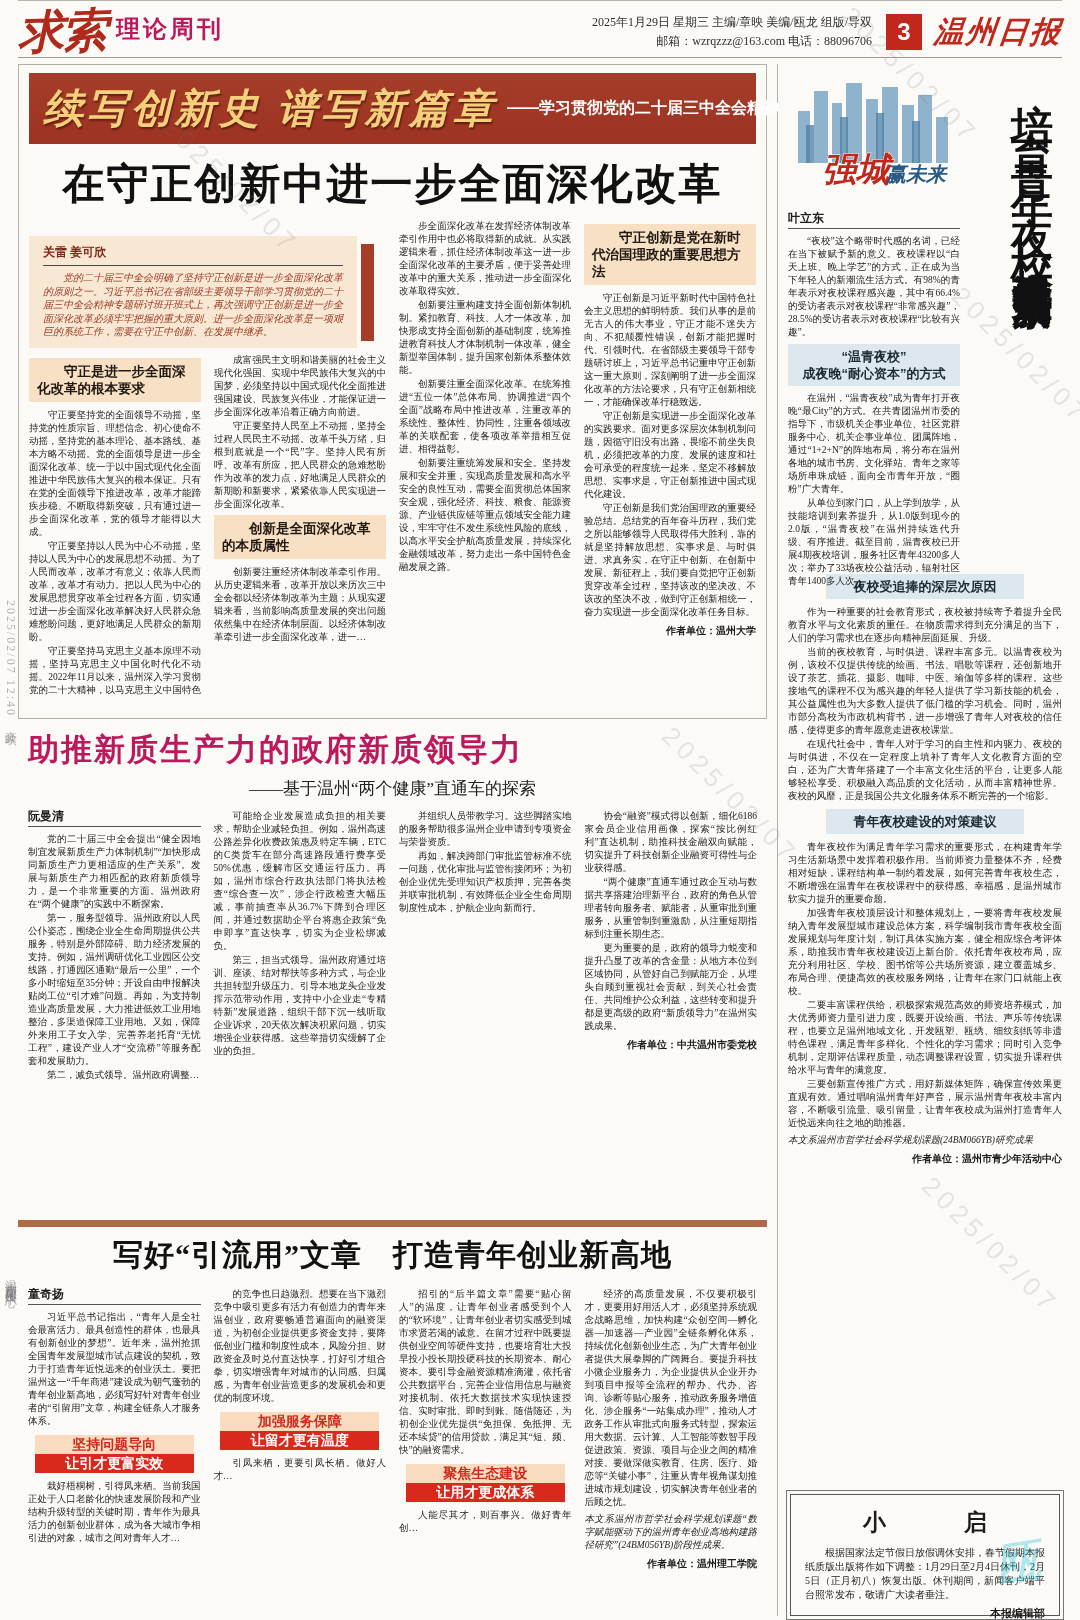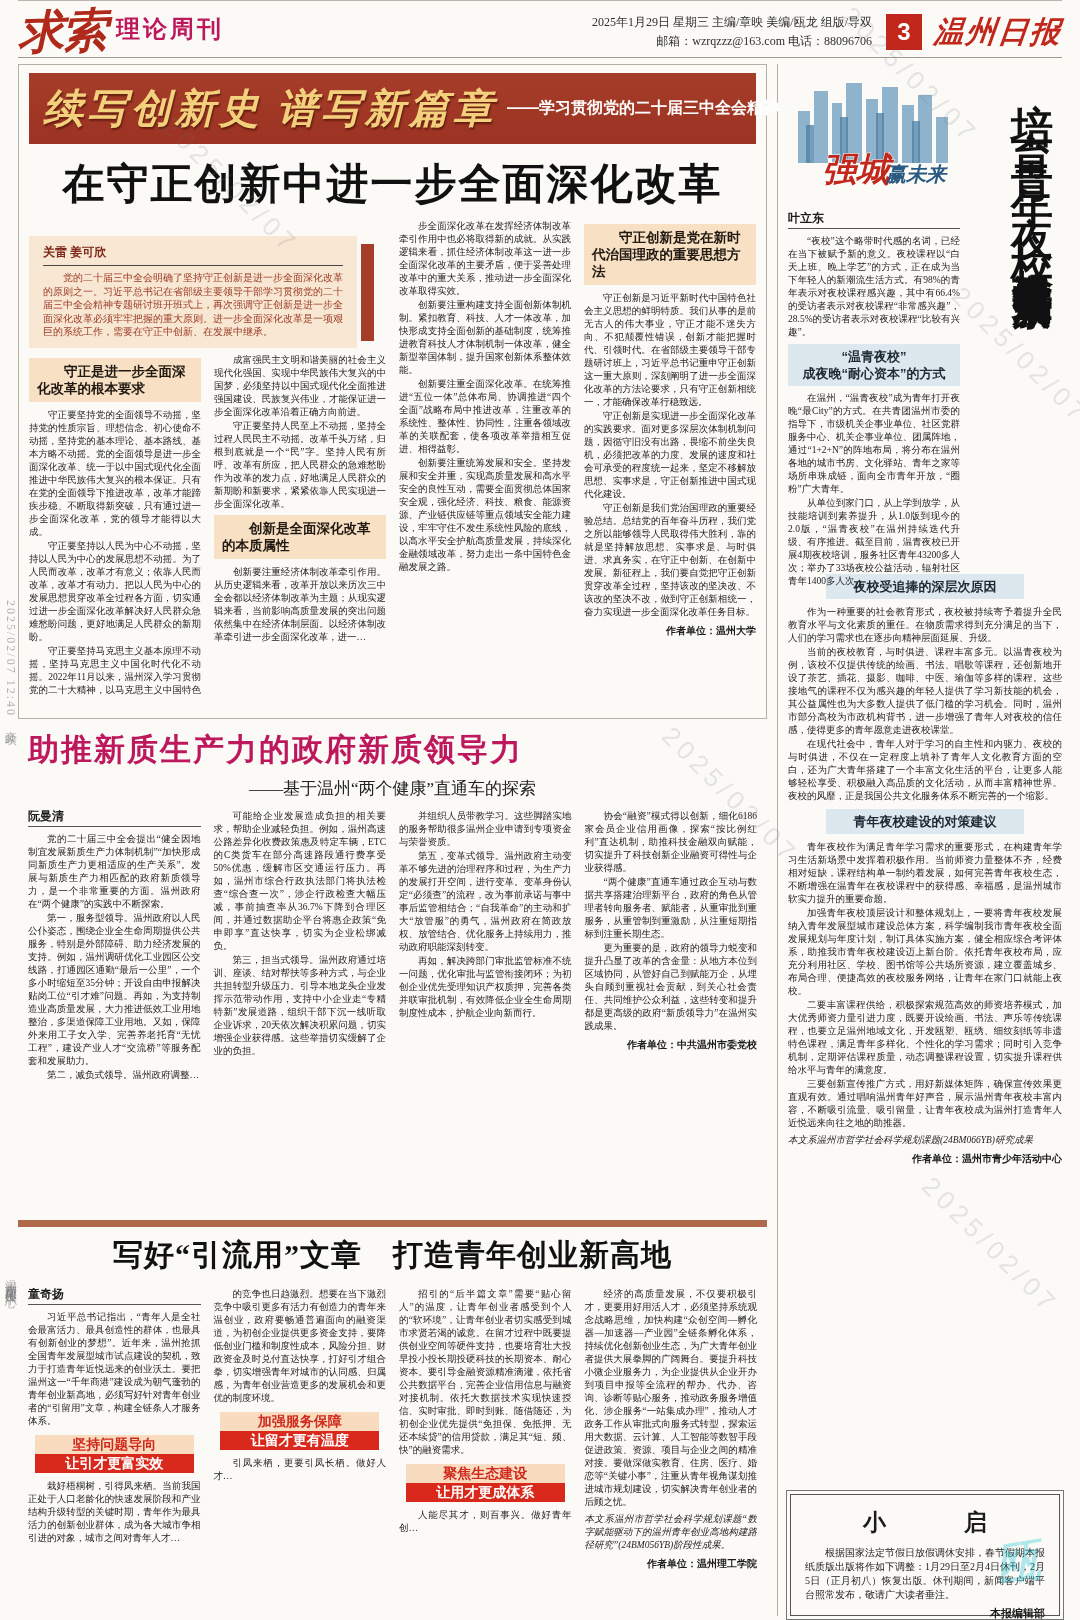--- a/index.html
+++ b/index.html
@@ -37,21 +37,21 @@
   .main-title { font-family:"Liberation Sans", sans-serif; font-weight:900; font-size:42px;
                 letter-spacing:2px; text-align:center; margin:12px 0 8px; color:#111; }
   .cols { display:flex; gap:13px; position:relative; overflow:hidden; }
   .cols .col { flex:1 1 0; min-width:0; font-size:9.5px; line-height:13px; }
   .t-cols { height:476px; }
   .pad-top { padding-top:134px; }
   .intro-box { position:absolute; left:0; top:16px; width:328px; height:112px; background:#f8e7d2;
                padding:8px 14px 6px; }
   .intro-byline { font-weight:bold; font-size:12px; color:#7e2a1a; border-bottom:1px solid #4a4a4a;
                   padding-bottom:4px; margin-bottom:5px; font-family:"Liberation Sans", sans-serif; }
-  .intro-text { font-size:10px; line-height:13.5px; color:#9a3a26; text-align:justify;
+  .intro-text { font-size:10px; line-height:13.5px; color:#9a3a26; font-style:italic; text-align:justify;
                 text-indent:2em; }
   .red-bar { position:absolute; left:332px; top:24px; width:13px; height:97px; background:#a63d29; }
   .sub-tan { background:#f7e0c4; padding:5px 8px; font-weight:bold; font-size:13.5px; line-height:17px;
              font-family:"Liberation Sans", sans-serif; color:#221a12; text-indent:2em; margin:4px 0 7px; }
   p.bp { text-indent:2em; text-align:justify; margin:0 0 1px; }
   .attribution { text-align:right; font-weight:bold; font-size:10px; margin-top:5px; }
   .note { font-style:italic; font-size:9.5px; line-height:13px; margin-top:4px; text-align:justify; }
   
   .second { padding:10px 10px 0; }
   .sec-title { font-size:31px; font-weight:bold; letter-spacing:2px; color:#be185d; }
@@ -183,21 +183,20 @@
           </div>
           <div class="col">
             <div>
                 <p class="bp">可能给企业发展造成负担的相关要求，帮助企业减轻负担。例如，温州高速公路差异化收费政策惠及特定车辆，ETC的C类货车在部分高速路段通行费享受50%优惠，缓解市区交通运行压力。再如，温州市综合行政执法部门将执法检查“综合查一次”，涉企行政检查大幅压减，事前抽查率从36.7%下降到合理区间，并通过数据助企平台将惠企政策“免申即享”直达快享，切实为企业松绑减负。</p>
                 <p class="bp">第三，担当式领导。温州政府通过培训、座谈、结对帮扶等多种方式，与企业共担转型升级压力。引导本地龙头企业发挥示范带动作用，支持中小企业走“专精特新”发展道路，组织干部下沉一线听取企业诉求，20天依次解决积累问题，切实增强企业获得感。这些举措切实缓解了企业的负担。</p>
               </div>
           </div>
           <div class="col">
             <div>
                 <p class="bp">并组织人员带教学习。这些脚踏实地的服务帮助很多温州企业申请到专项资金与荣誉资质。</p>
-                <p class="bp">第五，变革式领导。温州政府主动变革不够先进的治理程序和过程，为生产力的发展打开空间，进行变革。变革身份认定“必须查”的流程，改为事前承诺与事中事后监管相结合；“自我革命”的主动和扩大“放管服”的勇气，温州政府在简政放权、放管结合、优化服务上持续用力，推动政府职能深刻转变。</p>
                 <p class="bp">再如，解决跨部门审批监管标准不统一问题，优化审批与监管衔接闭环；为初创企业优先受理知识产权质押，完善各类并联审批机制，有效降低企业全生命周期制度性成本，护航企业向新而行。</p>
               </div>
           </div>
           <div class="col">
             <div>
                 <p class="bp">协会“融资”模式得以创新，细化6186家会员企业信用画像，探索“按比例红利”直达机制，助推科技金融双向赋能，切实提升了科技创新企业融资可得性与企业获得感。</p>
                 <p class="bp">“两个健康”直通车通过政企互动与数据共享搭建治理新平台，政府的角色从管理者转向服务者、赋能者，从重审批到重服务，从重管制到重激励，从注重短期指标到注重长期生态。</p>
                 <p class="bp">更为重要的是，政府的领导力蜕变和提升凸显了改革的含金量：从地方本位到区域协同，从管好自己到赋能万企，从埋头自顾到重视社会贡献，到关心社会责任、共同维护公众利益，这些转变和提升都是更高级的政府“新质领导力”在温州实践成果。</p>
               </div>
             <div class="attribution">作者单位：中共温州市委党校</div>

